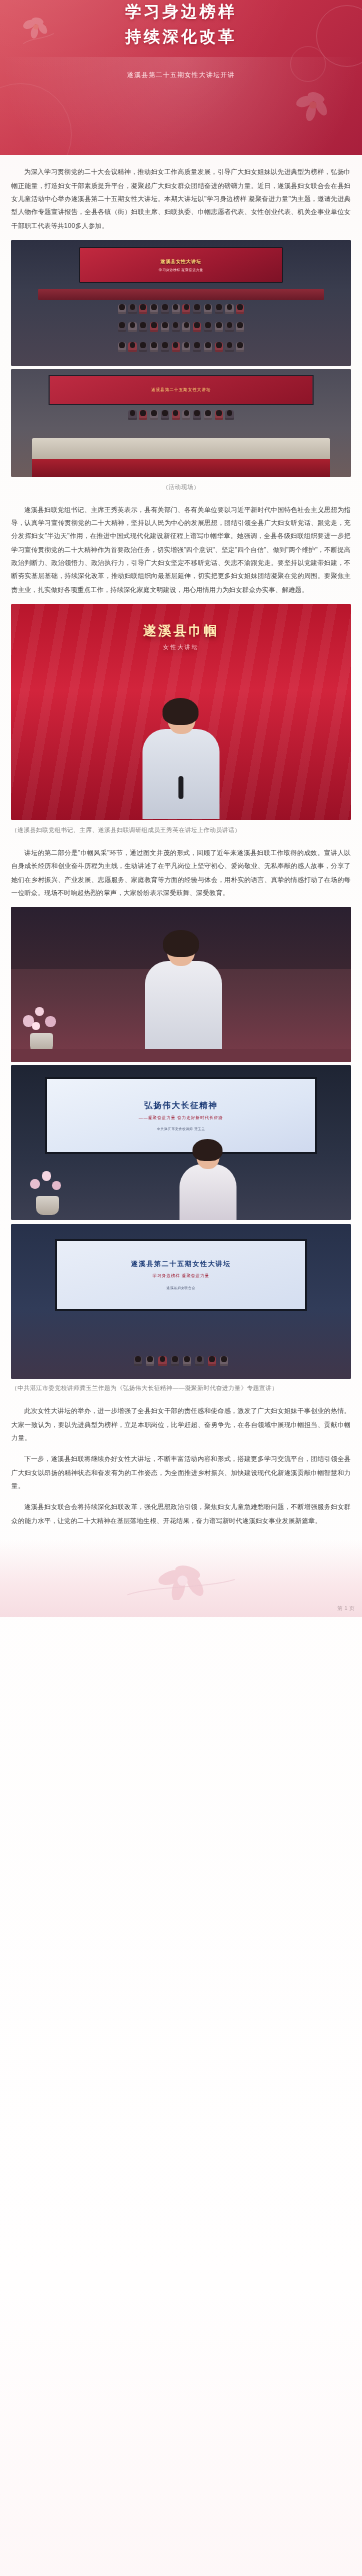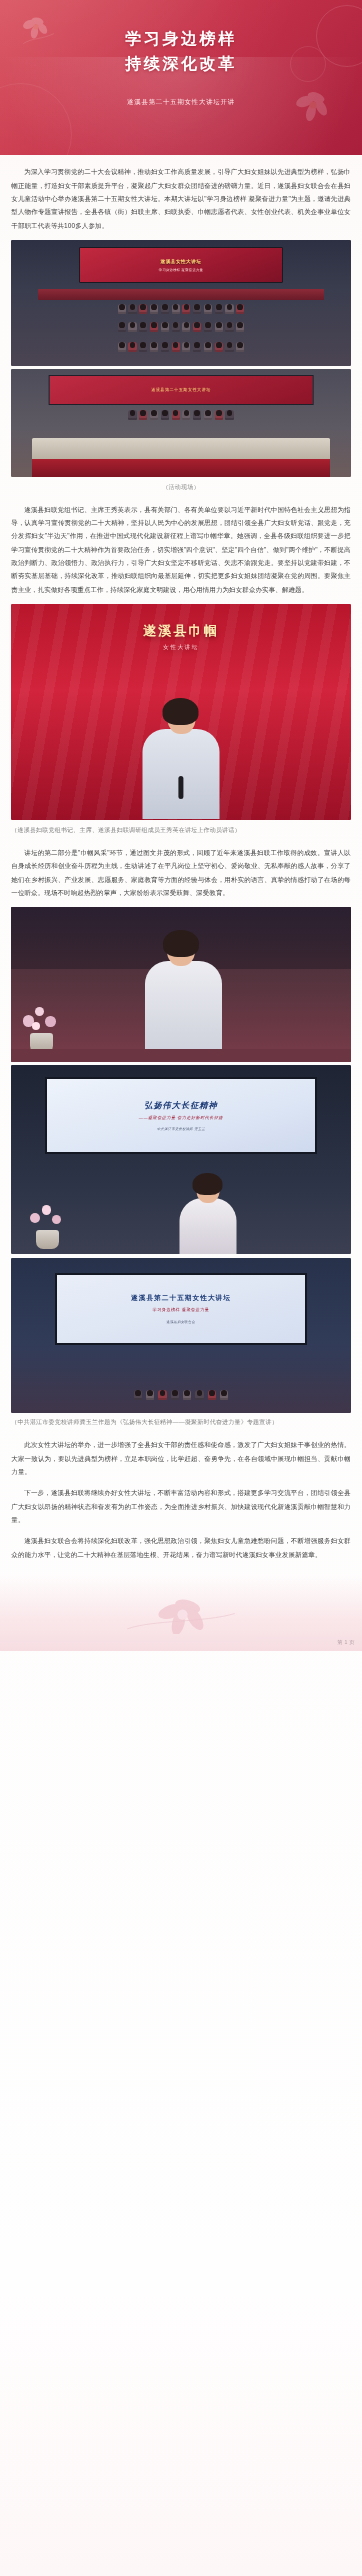--- a/index.html
+++ b/index.html
@@ -48,21 +48,20 @@
   .hdr-deco {
     position: absolute;
     opacity: 0.35;
   }
   .hdr-deco.d1 { width: 62px; height: 62px; border: 1px solid rgba(255,255,255,0.35); border-radius: 50%; right: -15.5px; top: 5.2px; }
   .hdr-deco.d2 { width: 36px; height: 36px; border: 1px solid rgba(255,255,255,0.25); border-radius: 50%; right: 36px; top: 46px; }
   .hdr-deco.d3 { width: 103px; height: 103px; border: 0.5px solid rgba(255,255,255,0.2); border-radius: 50%; left: -31px; bottom: -31px; }
   .hdr-title-wrap {
     position: relative;
     z-index: 4;
-    padding-top: 27px;
     text-align: center;
   }
   .hdr-title {
     font-size: 16px;
     letter-spacing: 2.6px;
     color: #fff;
     font-weight: bold;
     line-height: 1.55;
     text-shadow: 0 1px 3.1px rgba(120,0,20,0.45);
   }
@@ -258,23 +257,22 @@
     border-radius: 23px 23px 0 0;
     background: linear-gradient(180deg,#e2e6ee,#c3c9d6);
     position: relative;
     z-index: 2;
   }
   .ph-podium {
     height: 155px;
     background: linear-gradient(180deg,#3c2c34 0%, #5a3540 55%, #7a3b49 100%);
   }
   .ph-slide {
-    height: 189px;
+    height: 155px;
     background: linear-gradient(180deg,#1e2433 0%, #2c3346 60%, #3c3f52 100%);
-    font-style: italic;
   }
   .slide-screen {
     position: absolute;
     top: 11.3px; left: 10%;
     width: 80%; height: 77px;
     background: linear-gradient(165deg,#eef3fb 0%, #dde6f5 60%, #cfd9ee 100%);
     border: 2.1px solid #141822;
     display: flex;
     flex-direction: column;
     align-items: center;

